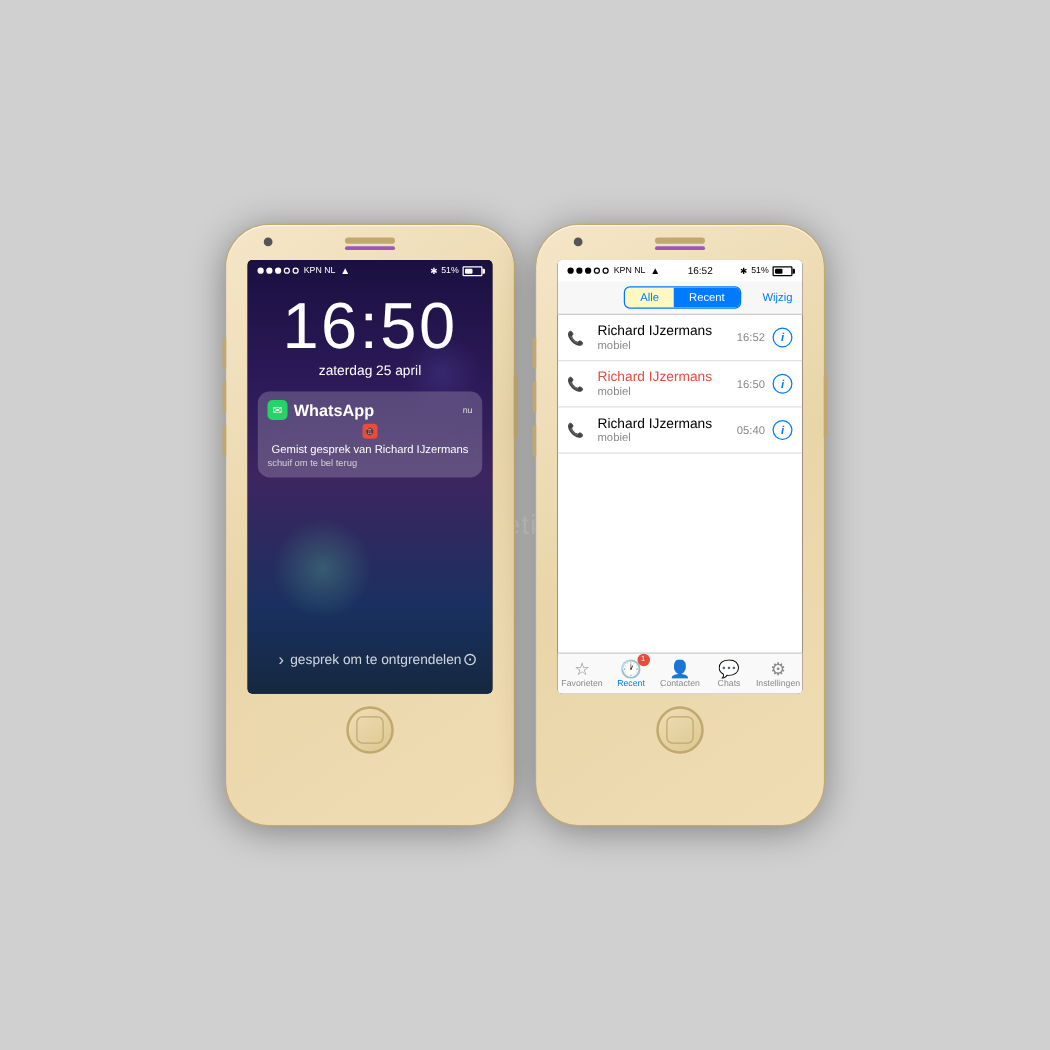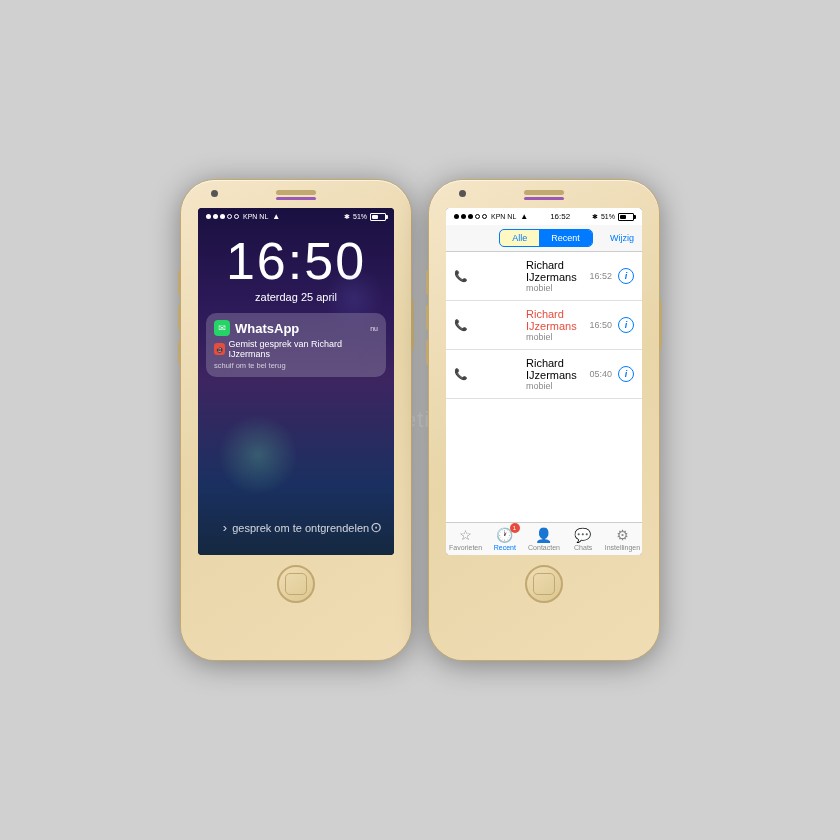--- a/index.html
+++ b/index.html
@@ -272,20 +272,21 @@
       margin-left: auto;
     }
 
     .notif-message {
       color: white;
       font-size: 9px;
       font-weight: 500;
       display: flex;
       align-items: center;
       gap: 3px;
+      flex-direction: column;
     }
 
     .notif-sub {
       color: rgba(255,255,255,0.7);
       font-size: 7.5px;
       margin-top: 2px;
     }
 
     .phone-indicator {
       width: 12px;
@@ -404,21 +405,20 @@
       font-size: 11px;
       margin-right: 8px;
     }
 
     .call-icon.missed {
       color: #e74c3c;
     }
 
     .call-info {
       flex: 1;
-      margin-left: 48px;
     }
 
     .call-name {
       font-size: 11px;
       color: #000;
       font-weight: 400;
     }
 
     .call-name.missed {
       color: #e74c3c;

